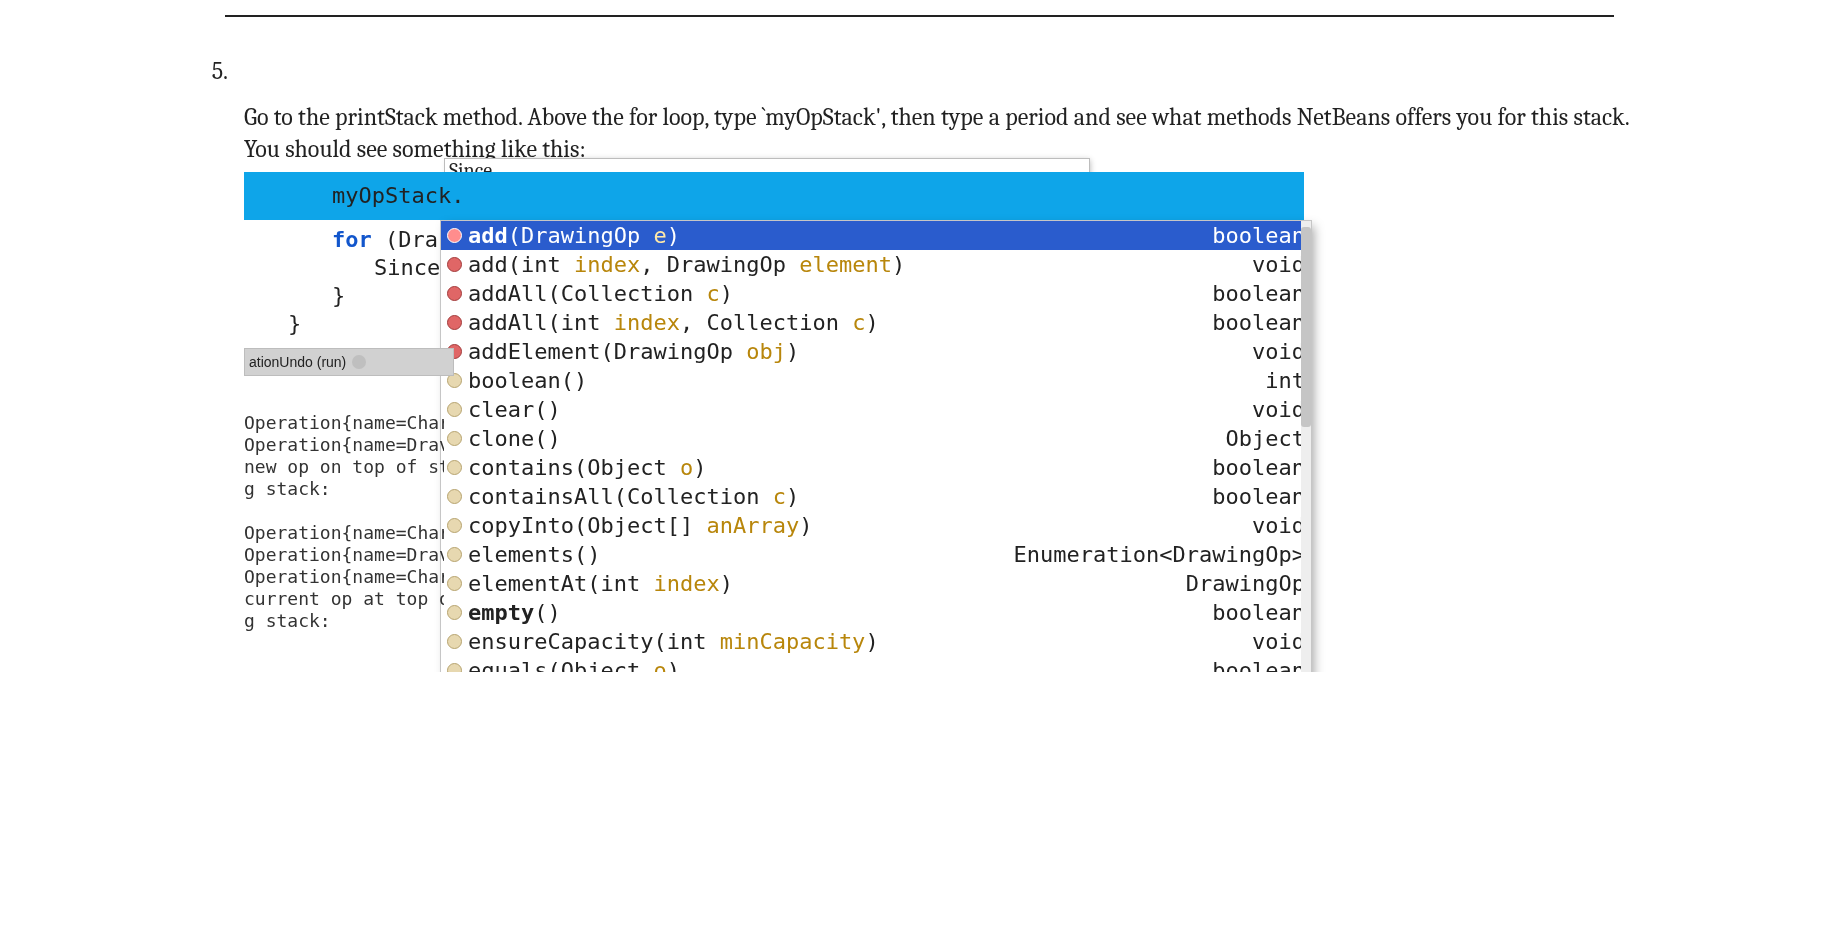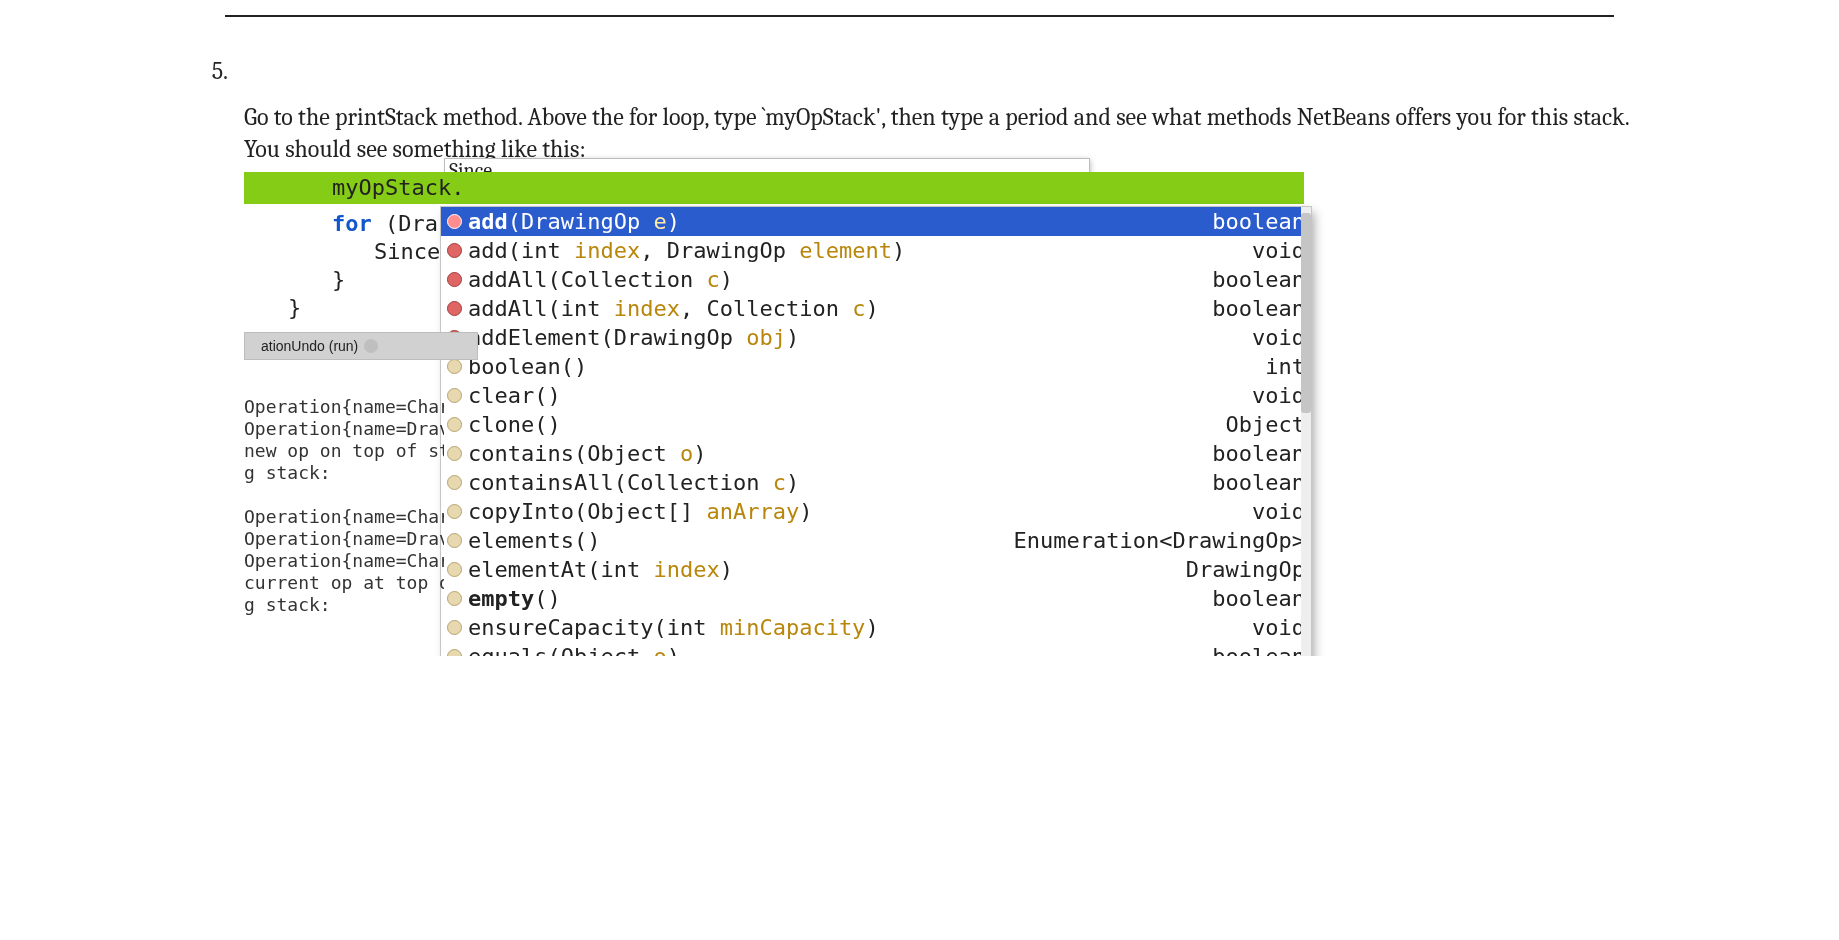--- a/index.html
+++ b/index.html
@@ -68,33 +68,33 @@
     color: #222;
   }
   .editor {
     position: relative;
   }
   .line {
     white-space: pre;
     padding-left: 0;
   }
   .hl-line {
-    background: #84cc16;
-    padding: 2px 0;
+    background: #0ea5e9;
+    padding: 10px 0;
     margin-bottom: 6px;
   }
   .indent-1 { padding-left: 88px; }
   .indent-2 { padding-left: 130px; }
   .kw { color: #1256cc; font-weight: 600; }
   .plain { color: #222; }
 
   
   .popup {
     position: absolute;
-    top: 34px;
+    top: 48px;
     left: 196px;
     width: 870px;
     background: #fff;
     border: 1px solid #c6c6c6;
     box-shadow: 4px 4px 10px -2px rgba(0,0,0,.35);
     font-size: 22px;
     line-height: 29px;
     z-index: 5;
   }
   .row {
@@ -135,21 +135,21 @@
   }
   .out-tabbar {
     display:flex;
     align-items:center;
     background:#d1d1d1;
     border:1px solid #bdbdbd;
     height:26px;
     width: 200px;
     font-size: 14px;
     font-family: "Helvetica Neue", Arial, sans-serif;
-    padding: 0 16px;
+    padding: 0 4px;
     gap:6px;
   }
   .out-tabbar .close {
     width:14px;height:14px;border-radius:50%;
     background:#bfbfbf; position:relative;
     display:inline-block;
   }
   .out-body {
     font-size: 18px;
     line-height: 22px;

